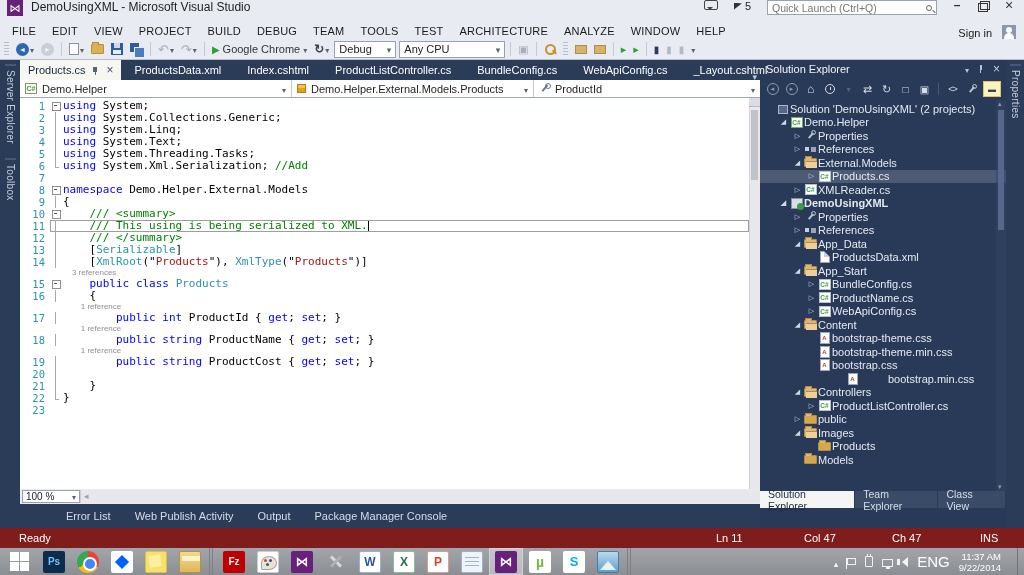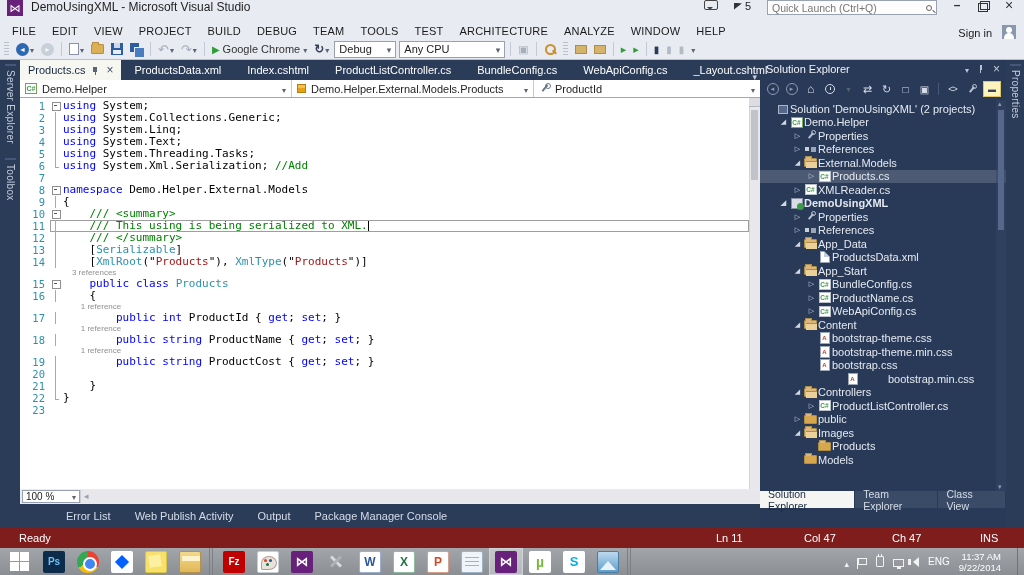--- a/index.html
+++ b/index.html
@@ -244,21 +244,21 @@
   .tray { margin-left:auto; display:flex; align-items:center; gap:9px; color:#fff; padding-right:2px; }
   .tray-up::before { content:"▴"; font-size:9px; color:#f2f2f2; }
   .tray-flag { width:9px; height:7px; border:1px solid #f2f2f2; position:relative; }
   .tray-flag::after { content:""; position:absolute; left:-2px; top:-1px; width:1px; height:11px; background:#f2f2f2; }
   .tray-power { width:8px; height:11px; border:1px solid #f2f2f2; border-radius:1px; position:relative; }
   .tray-power::before { content:""; position:absolute; left:1px; top:-3px; width:1px; height:2px; background:#f2f2f2; box-shadow:3px 0 0 #f2f2f2; }
   .tray-net { width:11px; height:8px; border:1px solid #f2f2f2; position:relative; margin-top:2px; }
   .tray-net::after { content:""; position:absolute; left:3px; bottom:-3px; width:4px; height:2px; background:#f2f2f2; }
   .tray-vol { width:0; height:0; border:5px solid transparent; border-right:6px solid #f2f2f2; border-left:none; position:relative; }
   .tray-vol::after { content:""; position:absolute; left:-5px; top:-3px; width:3px; height:6px; background:#f2f2f2; }
-  .tray-lang { font-size:10px; }
+  .tray-lang { font-size:15px; }
   .tray-clock { font-size:9.5px; text-align:right; line-height:11px; }
   .showdesk { width:5px; height:27px; border-left:1px solid #6f7378; margin-left:7px; }
 </style>
 </head>
 <body>
 
 <div id="screen">
 
   <div class="titlebar">
     <span class="vslogo"></span>

